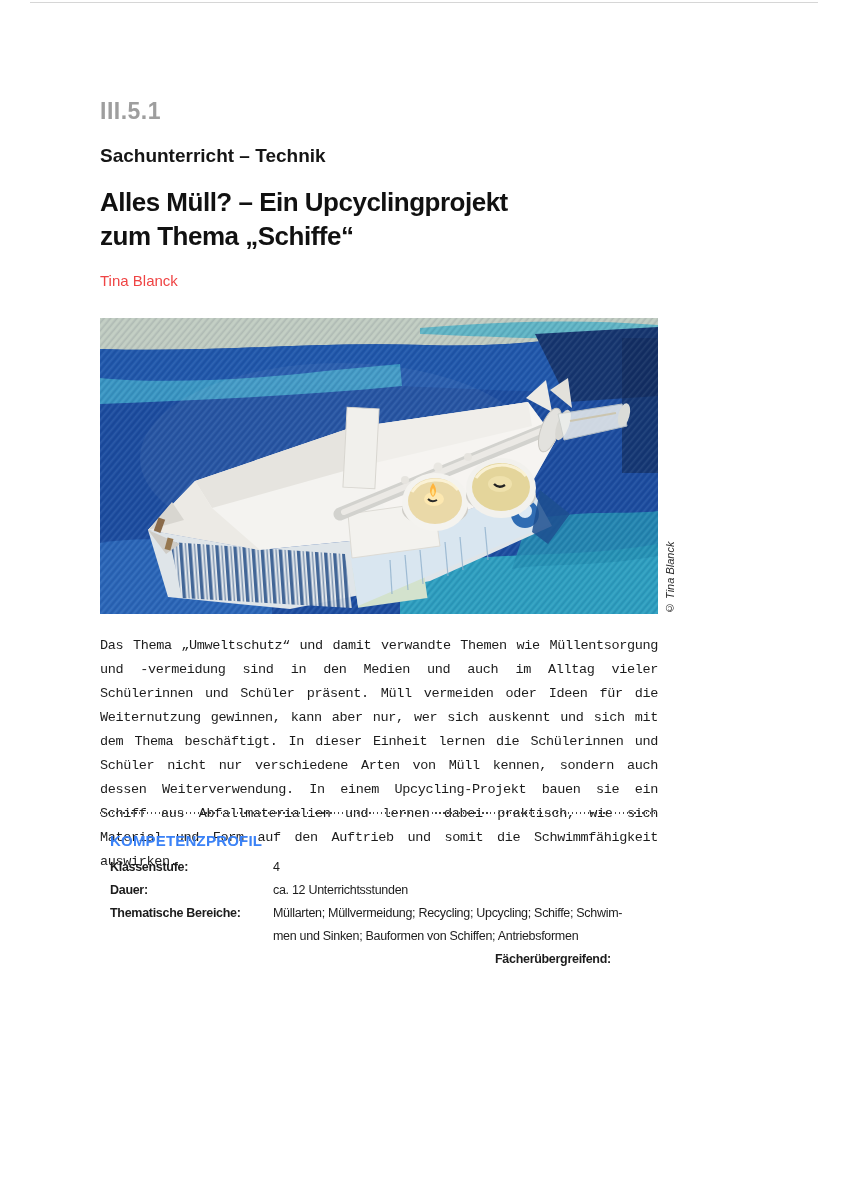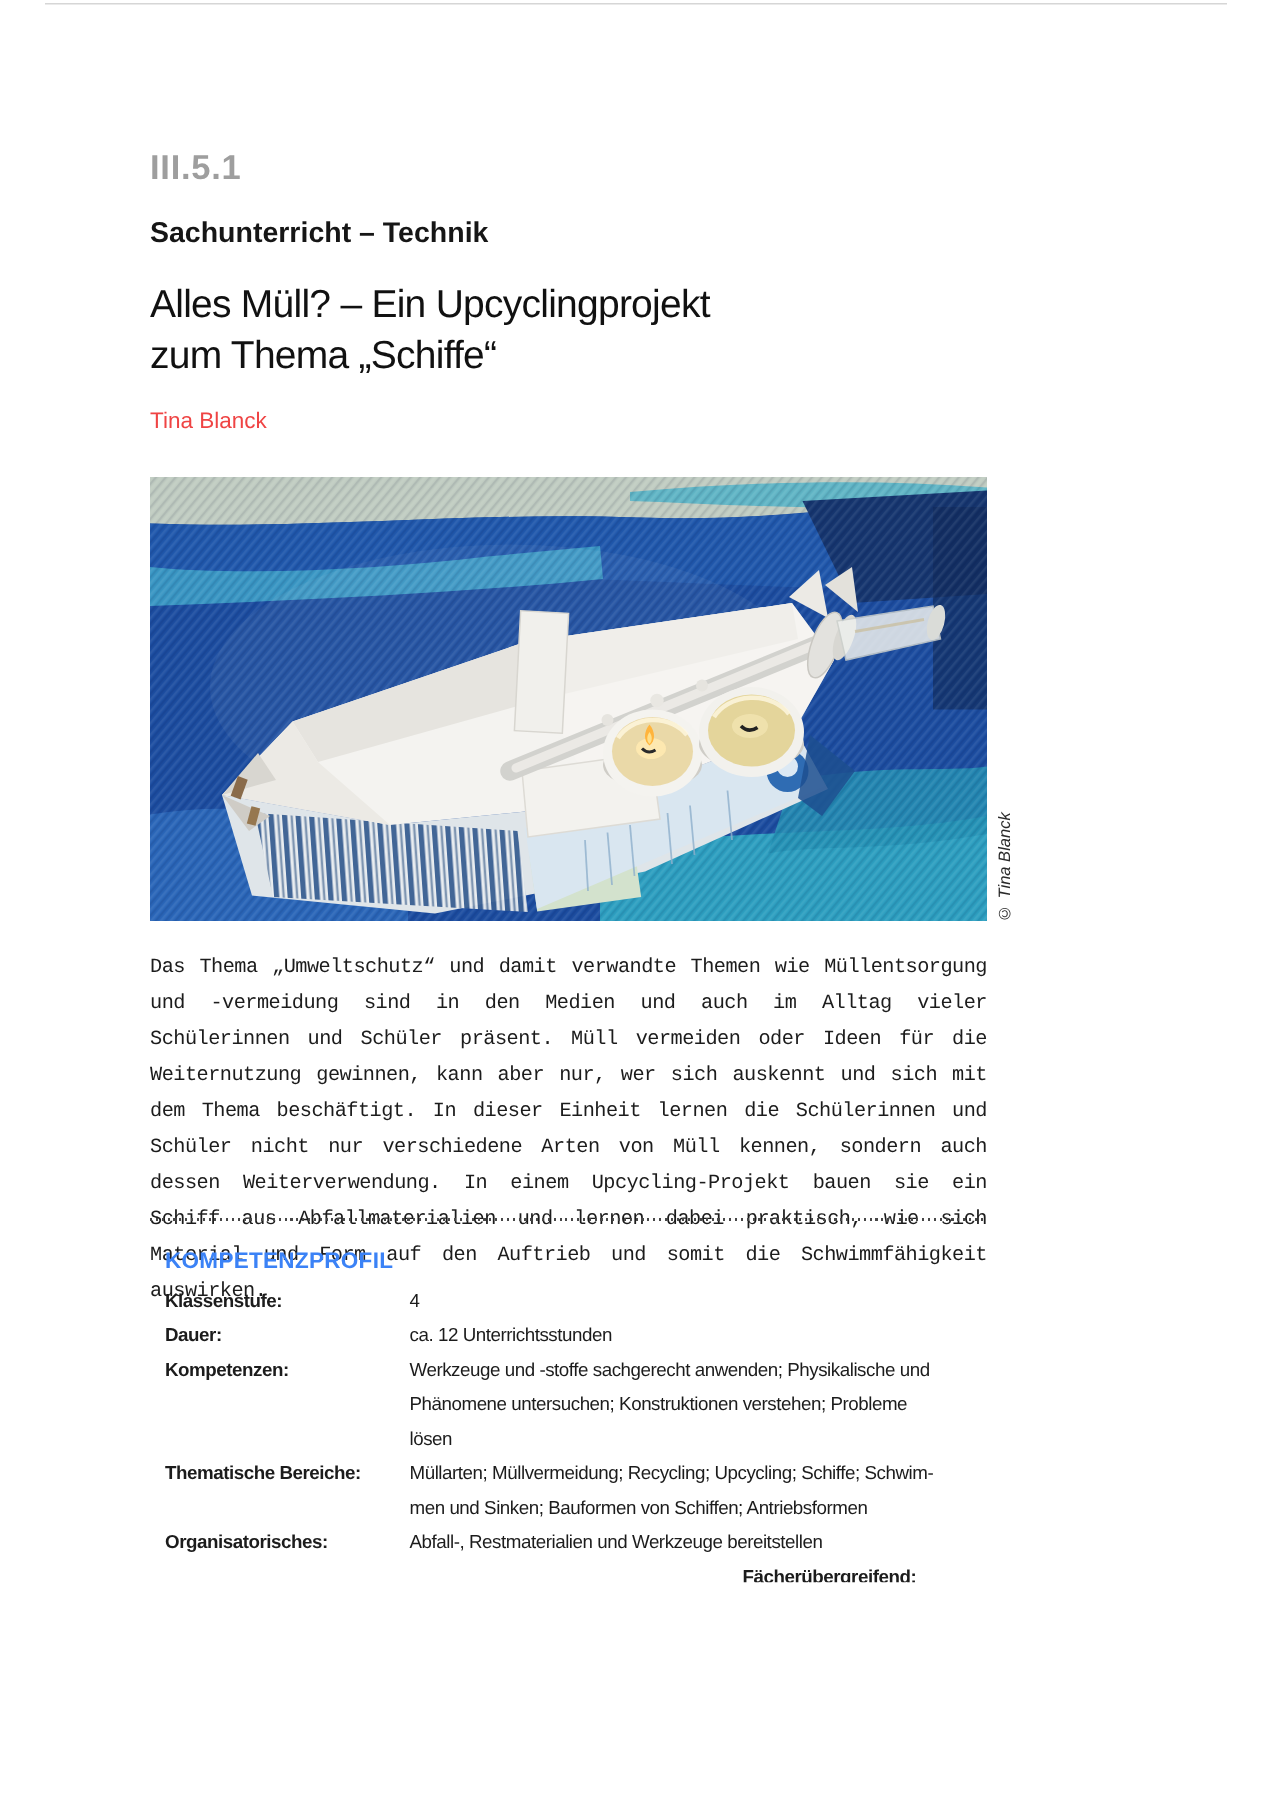--- a/index.html
+++ b/index.html
@@ -5,21 +5,21 @@
   * { margin:0; padding:0; box-sizing:border-box; }
   html,body { background:#ffffff; }
   body { font-family:"Liberation Sans", sans-serif; color:#1a1a1a; }
   .page { position:relative; width:848px; height:1055px; background:#fff; overflow:hidden; }
 
   .hairline-top { position:absolute; left:30px; top:2px; width:788px; height:1px; background:#d6d6d6; }
 
   .section-number { position:absolute; left:100px; top:98px; font-size:23px; font-weight:bold;
                     color:#9e9e9e; letter-spacing:0.5px; }
   .kicker { position:absolute; left:100px; top:145px; font-size:19px; font-weight:bold; color:#161616; }
-  .title { position:absolute; left:100px; top:185px; font-size:26px; font-weight:normal;
+  .title { position:absolute; left:100px; top:185px; font-size:26px; font-weight:bold;
            line-height:34px; letter-spacing:-0.5px; color:#111; }
   .author { position:absolute; left:100px; top:272px; font-size:15px; color:#ef4444; }
 
   .photo { position:absolute; left:100px; top:318px; width:558px; height:296px; overflow:hidden; }
   .photo svg { display:block; }
 
   .photo-credit { position:absolute; left:662px; top:318px; height:296px; width:16px;
                   writing-mode:vertical-rl; transform:rotate(180deg);
                   font-size:11px; font-style:italic; color:#2a2a2a;
                   display:flex; align-items:center; }
@@ -178,34 +178,24 @@
   <div class="profile-table">
     <div class="prow">
       <div class="plabel">Klassenstufe:</div>
       <div class="pvalue">4</div>
     </div>
     <div class="prow">
       <div class="plabel">Dauer:</div>
       <div class="pvalue">ca. 12 Unterrichtsstunden</div>
     </div>
     <div class="prow">
-      <div class="plabel">Kompetenzen:</div>
-      <div class="pvalue">Werkzeuge und -stoffe sachgerecht anwenden; Physikalische und
-Phänomene untersuchen; Konstruktionen verstehen; Probleme
-lösen</div>
-    </div>
-    <div class="prow">
       <div class="plabel">Thematische Bereiche:</div>
       <div class="pvalue">Müllarten; Müllvermeidung; Recycling; Upcycling; Schiffe; Schwim-
 men und Sinken; Bauformen von Schiffen; Antriebsformen</div>
     </div>
     <div class="prow">
-      <div class="plabel">Organisatorisches:</div>
-      <div class="pvalue">Abfall-, Restmaterialien und Werkzeuge bereitstellen</div>
-    </div>
-    <div class="prow">
       <div class="plabel">Fächerübergreifend:</div>
     </div>
   </div>
 
   <div class="dotted dotted-2"></div>
 
 </div>
 
 </body></html>

